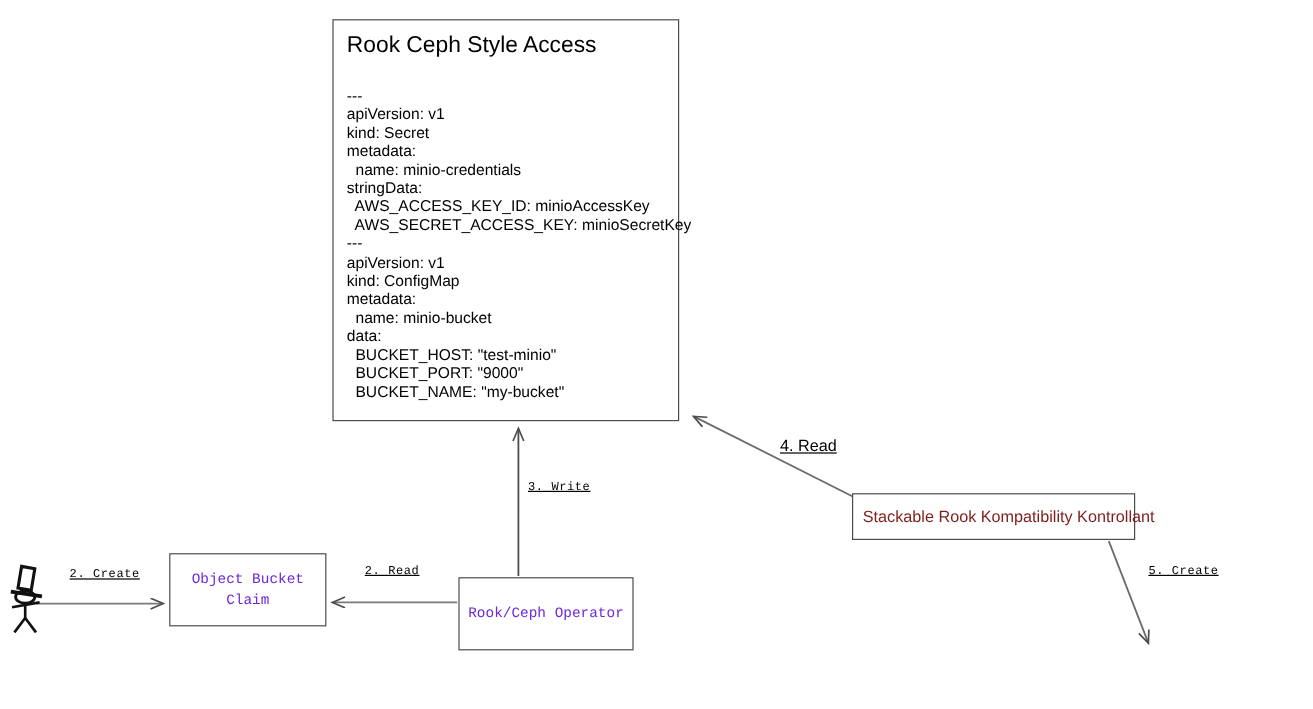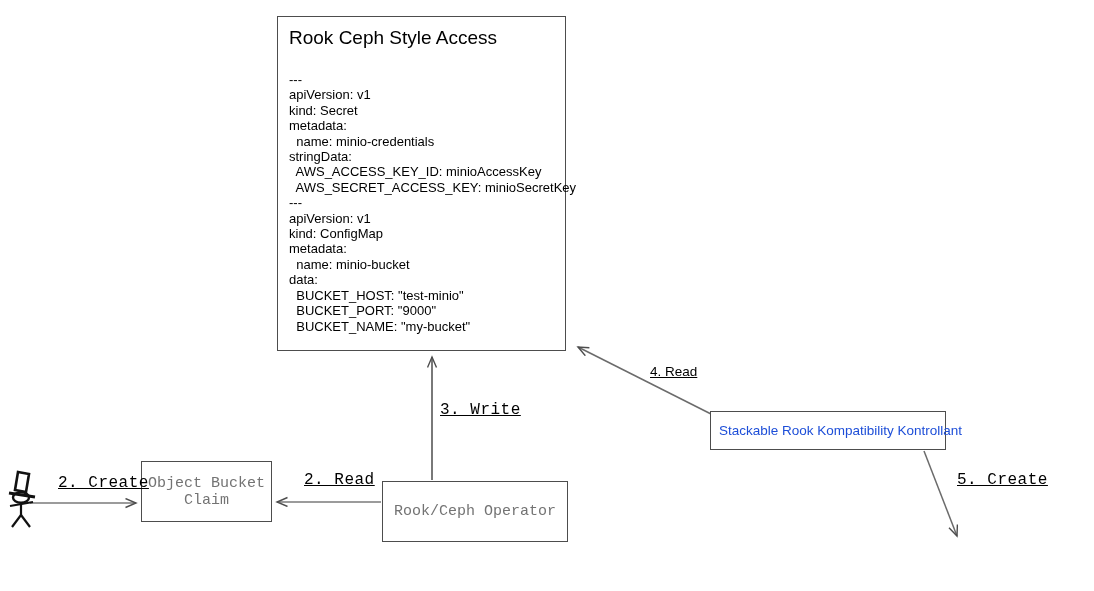--- a/index.html
+++ b/index.html
@@ -48,71 +48,71 @@
     margin-top: 23px;
     font-family: "Liberation Sans", sans-serif;
     font-size: 13px;
     line-height: 15.4px;
     color: #000000;
     white-space: pre;
   }
   
   .mono-node {
     font-family: "Liberation Mono", "DejaVu Sans Mono", monospace;
-    font-size: 15px;
+    font-size: 12px;
     line-height: 17px;
-    color: #737373;
+    color: #6d28d9;
     display: flex;
     align-items: center;
     justify-content: center;
     text-align: center;
     white-space: pre-line;
   }
   #obc-box {
     left: 141px;
     top: 461px;
     width: 131px;
     height: 61px;
   }
   #operator-box {
     left: 382px;
     top: 481px;
-    width: 186px;
+    width: 146px;
     height: 61px;
   }
   #s3bucket-box {
     left: 941px;
     top: 540px;
     width: 135px;
     height: 51px;
   }
   #srkk-box {
     left: 710px;
     top: 411px;
     width: 236px;
     height: 39px;
     font-family: "Liberation Sans", sans-serif;
     font-size: 13.5px;
     display: flex;
     align-items: center;
     justify-content: flex-start;
     padding-left: 8px;
-    color: #1d4ed8;
+    color: #7f1d1d;
     white-space: pre;
   }
   
   .edge-label {
     position: absolute;
     color: #000000;
     white-space: pre;
     text-decoration: underline;
   }
   .edge-label.mono {
     font-family: "Liberation Mono", "DejaVu Sans Mono", monospace;
-    font-size: 16px;
+    font-size: 10px;
     letter-spacing: 0.5px;
   }
   .edge-label.sans {
     font-family: "Liberation Sans", sans-serif;
     font-size: 13.5px;
   }
   #lbl-create1 { left: 58px;  top: 474px; }
   #lbl-read2   { left: 304px; top: 471px; }
   #lbl-write3  { left: 440px; top: 401px; }
   #lbl-read4   { left: 650px; top: 364px; }

